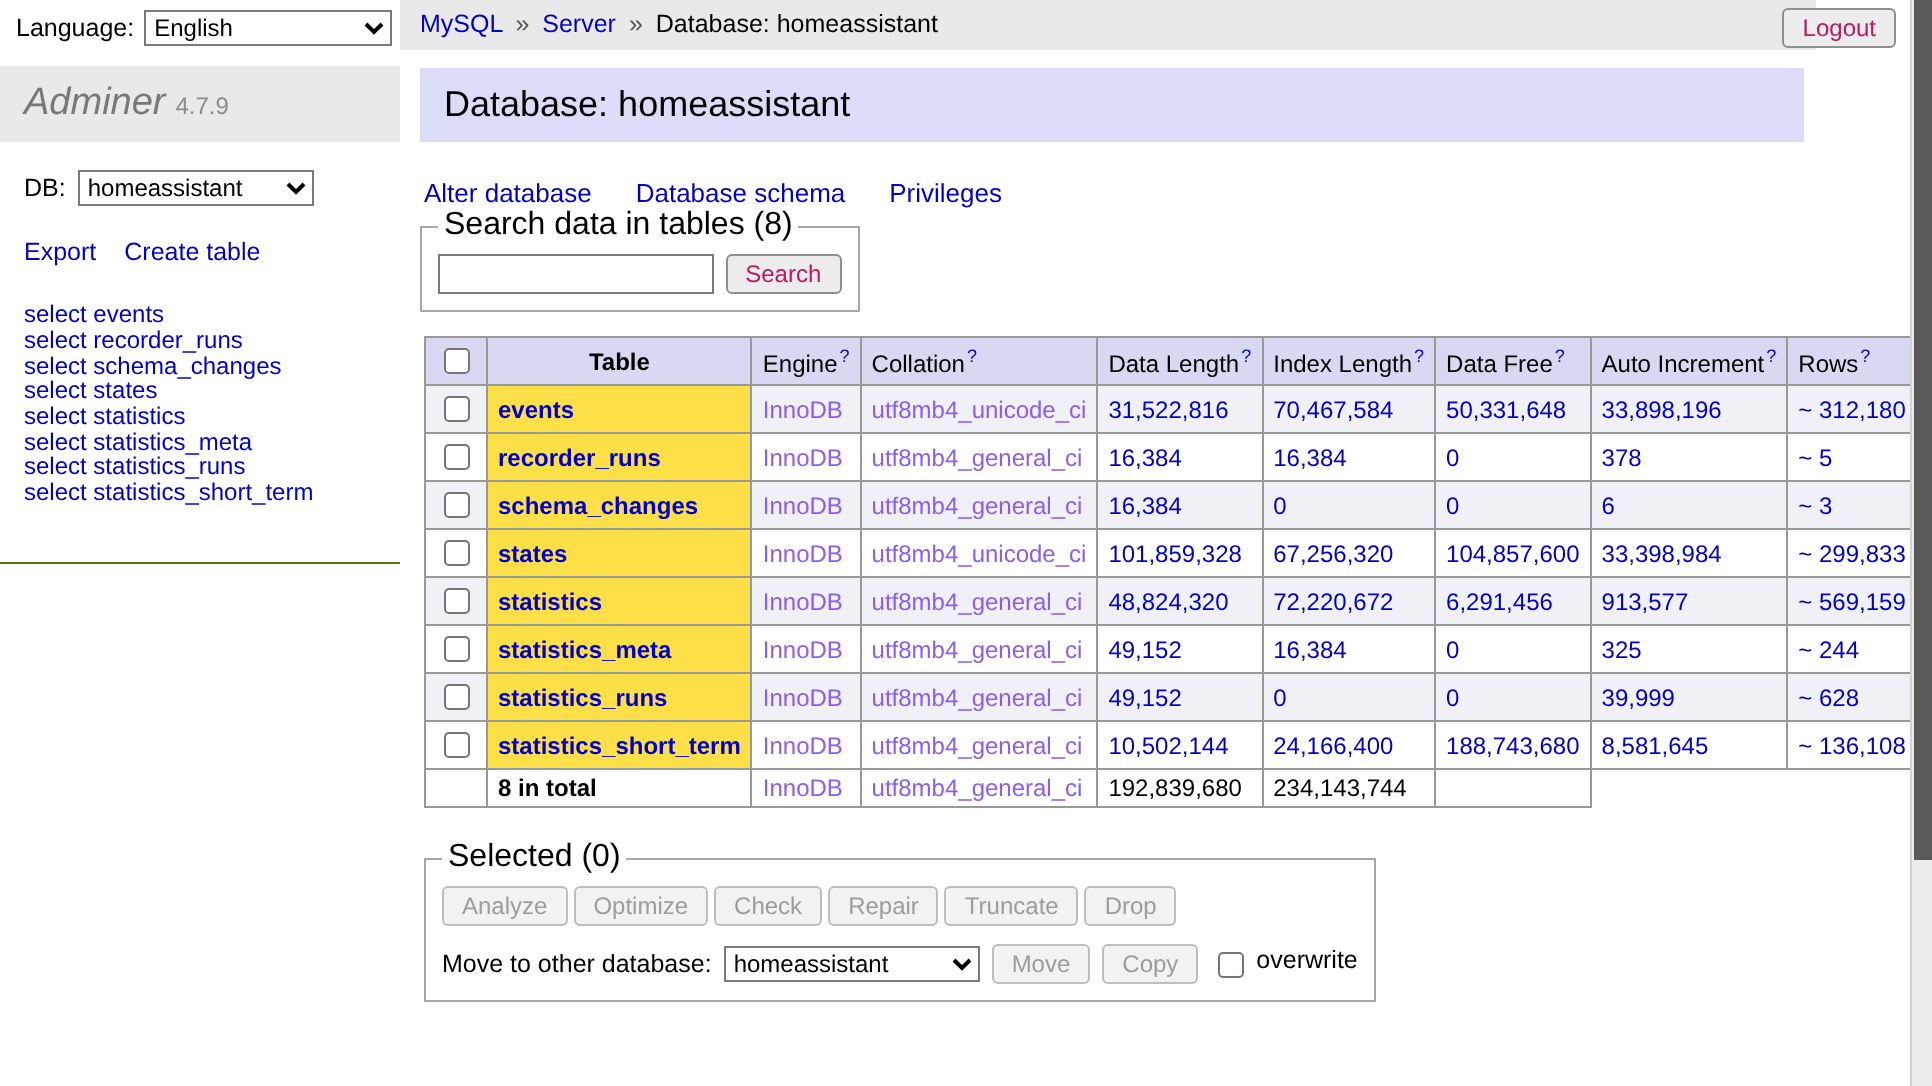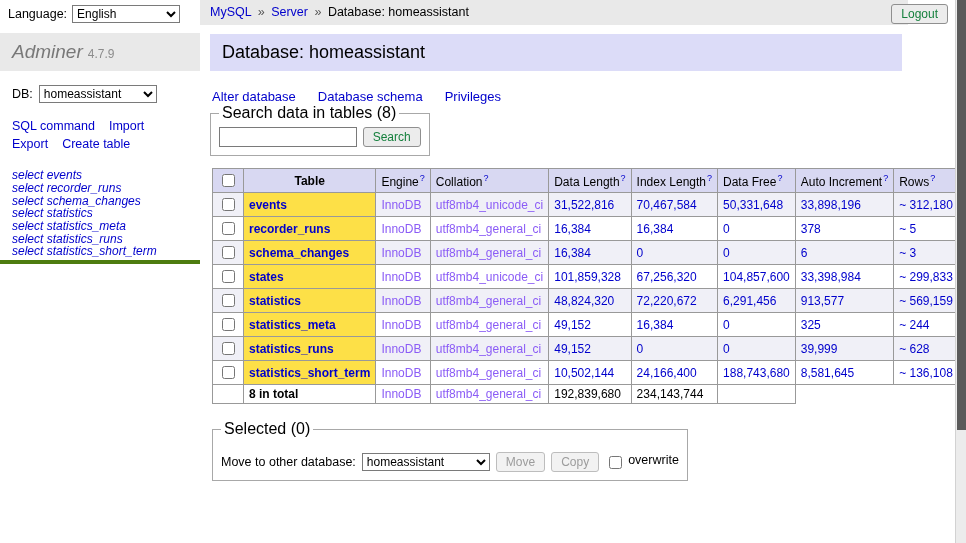--- a/index.html
+++ b/index.html
@@ -7,54 +7,54 @@
   body {
     width: 966px; height: 543px; overflow: hidden; position: relative;
     background: #fff; color: #000;
     font-family: "Liberation Sans", "DejaVu Sans", sans-serif;
     font-size: 13px;
   }
   a { color: #0000cc; text-decoration: none; }
 
   
   .lang-row { position: absolute; left: 8px; top: 5px; display: flex; align-items: center; gap: 5px; font-size: 12.5px; }
-  .lang-row select { font-size: 12px; width: 108px; }
+  .lang-row select { font-size: 12px; width: 124px; }
   .breadcrumb {
     position: absolute; left: 200px; top: 0; width: 708px; height: 25px;
     background: #e9e9e9; padding: 5px 10px; font-size: 12.5px;
   }
   .breadcrumb .sep { color: #555; margin: 0 3px; }
   .breadcrumb .current { color: #000; }
   .logout-btn { position: absolute; right: 18px; top: 4px; }
 
   
   button {
     font-family: "Liberation Sans", "DejaVu Sans", sans-serif;
     font-size: 12px; padding: 2px 9px;
-    background: #ececec; border: 1px solid #8f8f8f; border-radius: 3px; color: #15803d;
+    background: #ececec; border: 1px solid #8f8f8f; border-radius: 3px; color: #be185d;
   }
   button:disabled { color: #9c9c9c; border-color: #bdbdbd; background: #f2f2f2; }
   select, input[type=text] {
     font-family: "Liberation Sans", "DejaVu Sans", sans-serif;
     font-size: 12px; border: 1px solid #7a7a7a; background: #fff;
   }
   input[type=text] { padding: 2px 3px; }
 
   
   .sidebar { position: absolute; left: 0; top: 28px; width: 200px; }
   .sidebar h1 {
     margin: 5px 0 0 0; padding: 8px 12px; background: #e9e9e9;
     font-size: 19px; font-weight: normal; font-style: italic; color: #787878;
   }
   .sidebar h1 .version { font-size: 12px; color: #8c8c8c; margin-left: 5px; font-style: normal; }
   .db-row { padding: 14px 12px 0 12px; display: flex; align-items: center; gap: 6px; font-size: 12.5px; }
   .db-row select { width: 118px; }
   .side-actions { padding: 14px 12px 0 12px; font-size: 12.5px; line-height: 1.45; }
   .side-actions a { margin-right: 14px; }
-  .side-tables { padding: 16px 12px 2px 12px; border-bottom: 4px solid #4d7c0f; font-style: italic; }
+  .side-tables { padding: 16px 12px 28px 12px; border-bottom: 1px solid #4d7c0f; }
   .side-tables a { display: block; font-size: 12px; line-height: 12.7px; }
 
   
   .main { position: absolute; left: 210px; top: 28px; width: 692px; }
   .main h2 {
     margin: 6px 0 0 0; padding: 8px 12px; background: #dcdcf8;
     font-size: 18px; font-weight: normal;
   }
   .db-links { margin: 18px 0 0 2px; }
   .db-links a { margin-right: 22px; font-size: 13px; }
@@ -123,30 +123,28 @@
     <span>Adminer</span><span class="version">4.7.9</span>
   </h1>
   <div class="db-row">
     <span>DB:</span>
     <select>
       <option>homeassistant</option>
     </select>
   </div>
   <div class="side-actions">
     <div>
-      <a href="#">SQL command</a><a href="#">Import</a>
-    </div>
-    <div>
       <a href="#">Export</a><a href="#">Create table</a>
     </div>
   </div>
   <div class="side-tables">
       <a href="#">select events</a>
       <a href="#">select recorder_runs</a>
       <a href="#">select schema_changes</a>
+      <a href="#">select states</a>
       <a href="#">select statistics</a>
       <a href="#">select statistics_meta</a>
       <a href="#">select statistics_runs</a>
       <a href="#">select statistics_short_term</a>
     </div>
 </div>
 
 <div class="main">
   <h2>Database: homeassistant</h2>
 
@@ -278,20 +276,21 @@
           <td class="collation">utf8mb4_general_ci</td>
           <td class="num total-num">192,839,680</td>
           <td class="num total-num">234,143,744</td>
           <td class="num total-num"></td>
         </tr>
       </tbody>
   </table>
 
   <fieldset class="selected-fieldset">
     <legend>Selected (0)</legend>
+    <div class="selected-buttons"><button disabled="disabled">Analyze</button><button disabled="disabled">Optimize</button><button disabled="disabled">Check</button><button disabled="disabled">Repair</button><button disabled="disabled">Truncate</button><button disabled="disabled">Drop</button></div>
     <div class="move-row">
       <span>Move to other database:</span>
       <select>
         <option>homeassistant</option>
       </select>
       <button disabled="">Move</button>
       <button disabled="">Copy</button>
       <span class="overwrite-wrap">
         <input type="checkbox" style="">
         <span>overwrite</span>

